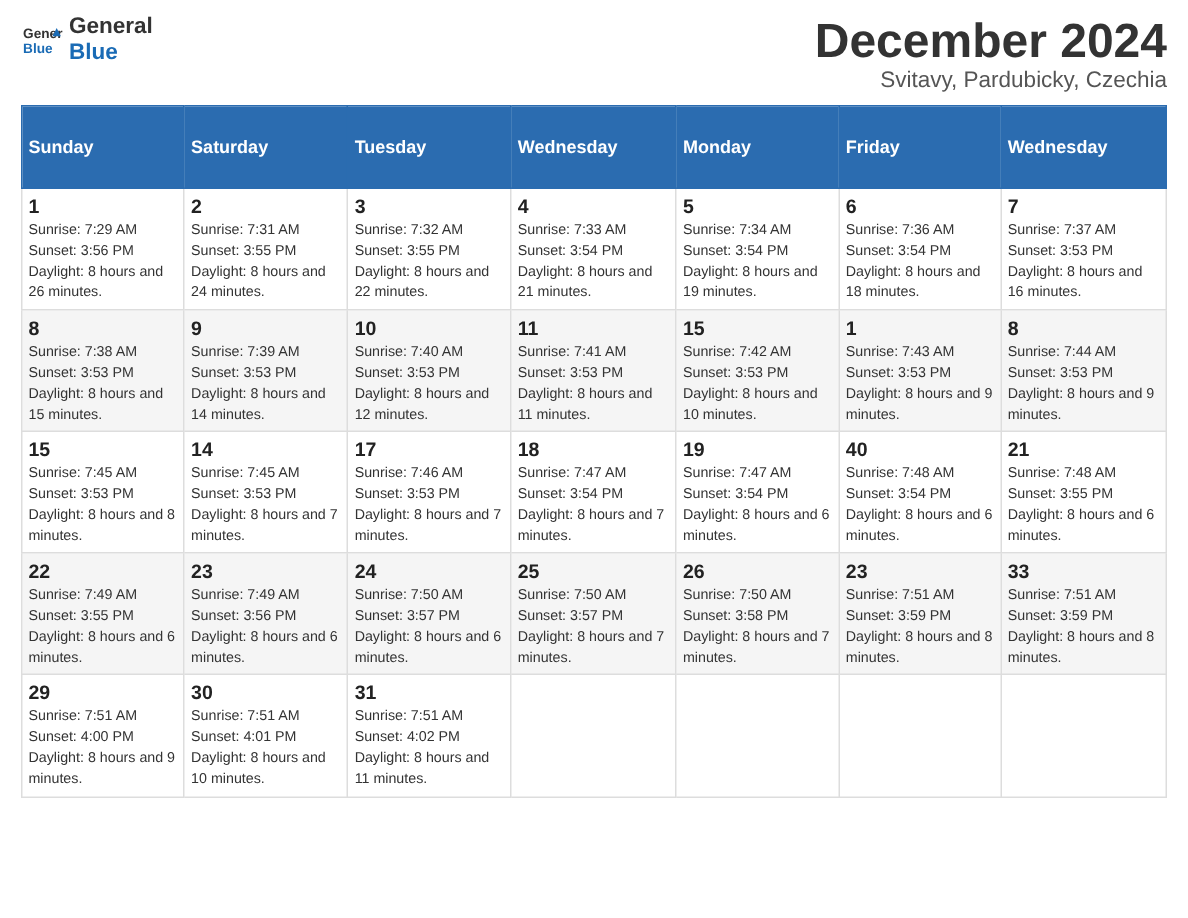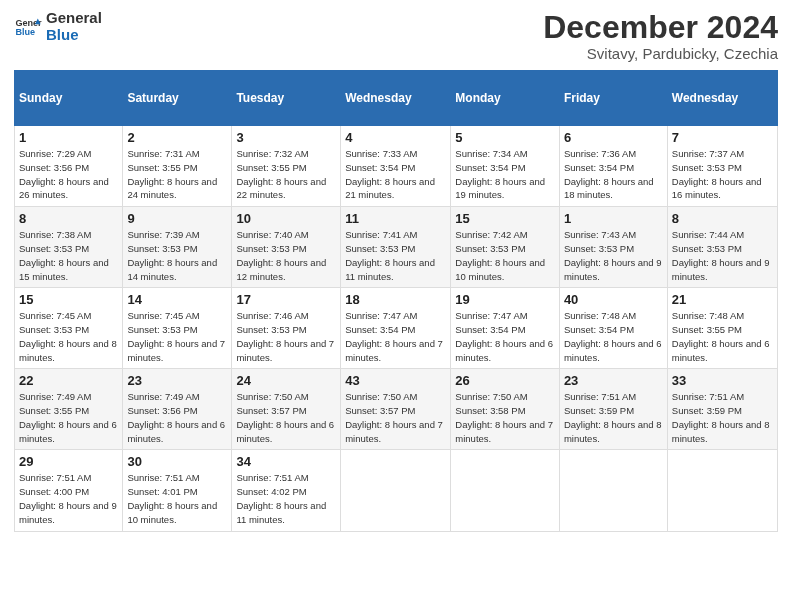--- a/index.html
+++ b/index.html
@@ -220,21 +220,21 @@
         </td>
         <td>
           <span class="day-num">23</span>
           <div class="day-info">Sunrise: 7:49 AM<br>Sunset: 3:56 PM<br>Daylight: 8 hours and 6 minutes.</div>
         </td>
         <td>
           <span class="day-num">24</span>
           <div class="day-info">Sunrise: 7:50 AM<br>Sunset: 3:57 PM<br>Daylight: 8 hours and 6 minutes.</div>
         </td>
         <td>
-          <span class="day-num">43</span>
+          <span class="day-num">25</span>
           <div class="day-info">Sunrise: 7:50 AM<br>Sunset: 3:57 PM<br>Daylight: 8 hours and 7 minutes.</div>
         </td>
         <td>
           <span class="day-num">26</span>
           <div class="day-info">Sunrise: 7:50 AM<br>Sunset: 3:58 PM<br>Daylight: 8 hours and 7 minutes.</div>
         </td>
         <td>
           <span class="day-num">23</span>
           <div class="day-info">Sunrise: 7:51 AM<br>Sunset: 3:59 PM<br>Daylight: 8 hours and 8 minutes.</div>
         </td>
@@ -247,21 +247,21 @@
       <tr>
         <td>
           <span class="day-num">29</span>
           <div class="day-info">Sunrise: 7:51 AM<br>Sunset: 4:00 PM<br>Daylight: 8 hours and 9 minutes.</div>
         </td>
         <td>
           <span class="day-num">30</span>
           <div class="day-info">Sunrise: 7:51 AM<br>Sunset: 4:01 PM<br>Daylight: 8 hours and 10 minutes.</div>
         </td>
         <td>
-          <span class="day-num">34</span>
+          <span class="day-num">31</span>
           <div class="day-info">Sunrise: 7:51 AM<br>Sunset: 4:02 PM<br>Daylight: 8 hours and 11 minutes.</div>
         </td>
         <td class="empty-cell"></td>
         <td class="empty-cell"></td>
         <td class="empty-cell"></td>
         <td class="empty-cell"></td>
       </tr>
     </tbody>
   </table>
 </div>

